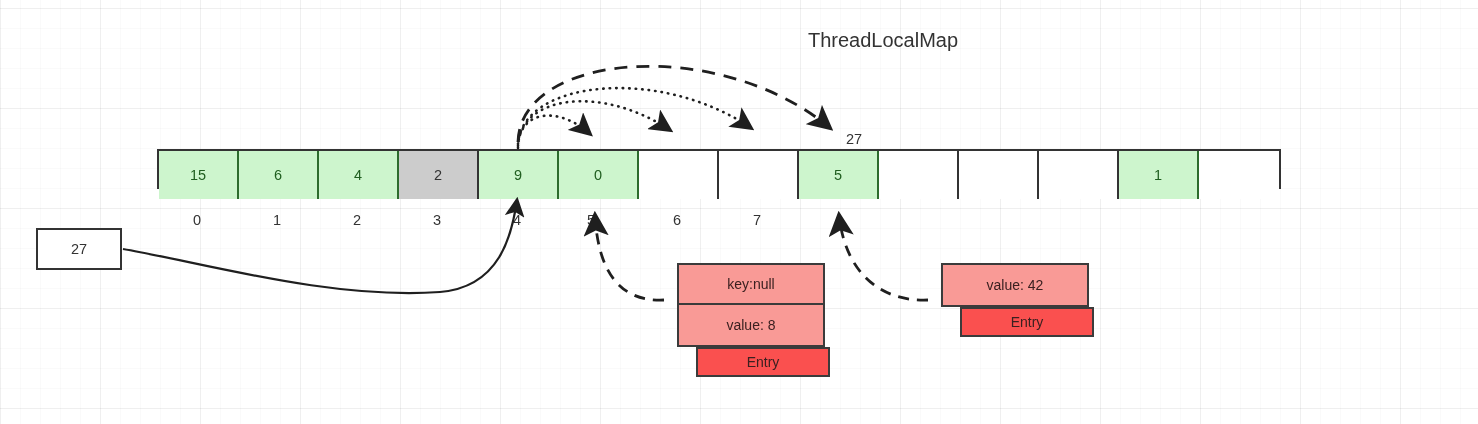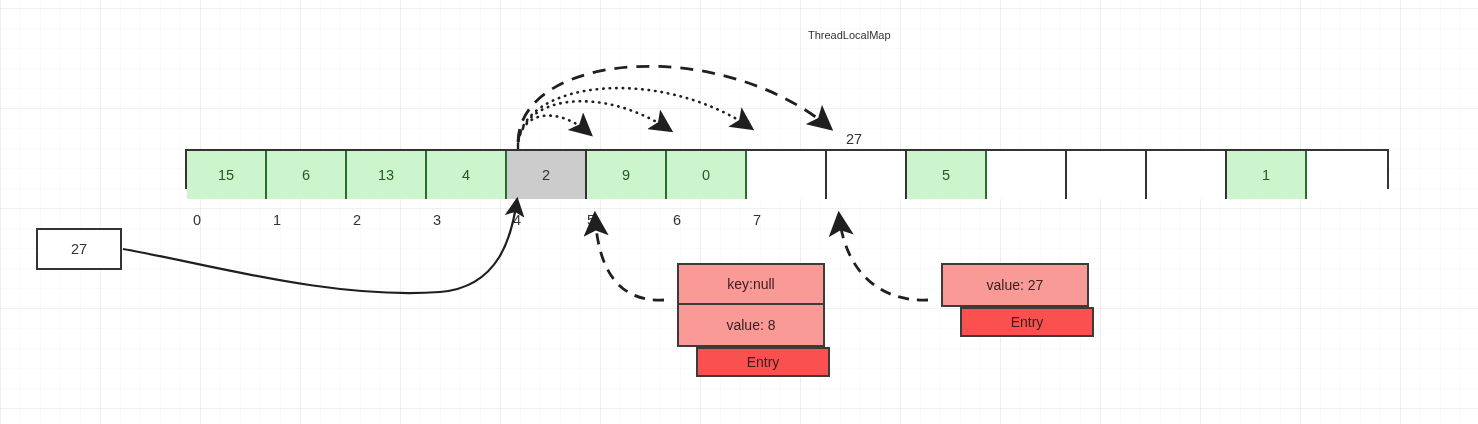--- a/index.html
+++ b/index.html
@@ -32,34 +32,33 @@
     top: 0;
     width: 1478px;
     height: 424px;
     pointer-events: none;
   }
   
   .diagram-title {
     position: absolute;
     left: 808px;
     top: 29px;
-    font-size: 11px;
+    font-size: 20px;
     color: #333333;
     white-space: nowrap;
   }
   
   #array-row {
     position: absolute;
     left: 157px;
     top: 149px;
     height: 40px;
     display: flex;
     border: 2px solid #333333;
     box-sizing: border-box;
-    margin-left: 28px;
   }
   .array-cell {
     width: 80px;
     height: 48px;
     box-sizing: border-box;
     border-right: 2px solid #333333;
     display: flex;
     align-items: center;
     justify-content: center;
     font-size: 14.5px;
@@ -151,23 +150,20 @@
 <div id="canvas">
 
   <div class="diagram-title">ThreadLocalMap</div>
 
   <div id="array-row">
     <div class="array-cell green">
         <span>15</span>
       </div>
     <div class="array-cell green">
         <span>6</span>
-      </div>
-    <div class="array-cell green">
-        <span>13</span>
       </div>
     <div class="array-cell green">
         <span>4</span>
       </div>
     <div class="array-cell gray">
         <span>2</span>
       </div>
     <div class="array-cell green">
         <span>9</span>
       </div>
@@ -218,21 +214,21 @@
   <div class="entry-group" style="left:669px; top:263px;">
     <div class="entry-kv">
       <div class="kv-row key-row">key:null</div>
       <div class="kv-row">value: 8</div>
     </div>
     <div class="entry-label-bar">Entry</div>
   </div>
 
   <div class="entry-group" style="left:933px; top:263px;">
     <div class="entry-kv">
-      <div class="kv-row">value: 27</div>
+      <div class="kv-row">value: 42</div>
     </div>
     <div class="entry-label-bar">Entry</div>
   </div>
 
   <svg id="arrow-layer" viewBox="0 0 1478 424">
     <defs>
       <marker id="ah" markerWidth="9" markerHeight="9" refX="7.5" refY="4.5" orient="auto" markerUnits="strokeWidth">
         <path d="M0,0 L9,4.5 L0,9 L2,4.5 Z" fill="#1f1f1f"></path>
       </marker>
     </defs>

